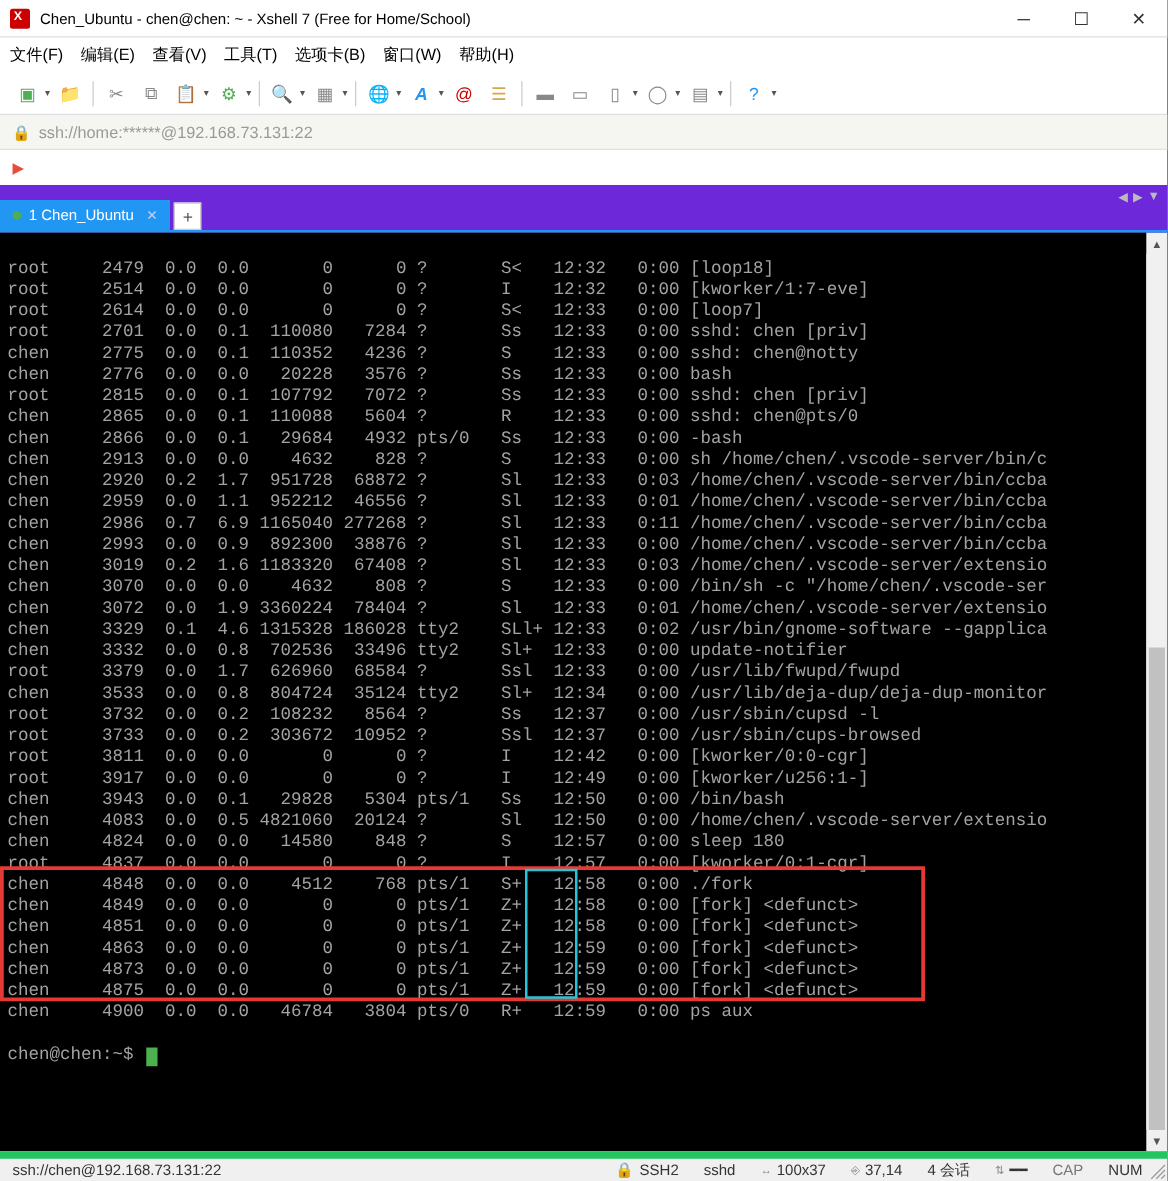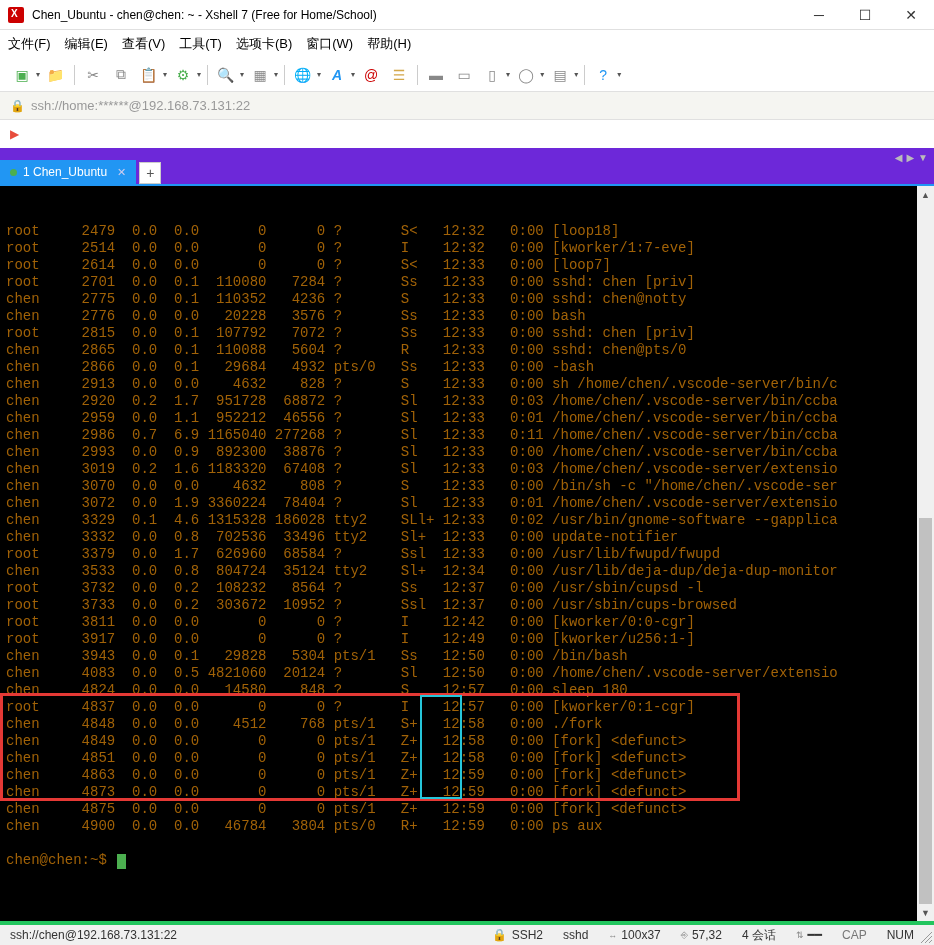--- a/index.html
+++ b/index.html
@@ -20,30 +20,30 @@
 .lock-icon { color: #d4a84b; font-size: 12px; }
 .hintbar { height: 28px; display: flex; align-items: center; padding: 0 10px; font-size: 12px; color: #888; gap: 6px; }
 .flag { color: #e74c3c; font-size: 12px; }
 .tabbar { height: 38px; display: flex; align-items: flex-end; background: #6d28d9; border-bottom: 2px solid #2196f3; position: relative; }
 .tab { height: 24px; padding: 0 10px; display: flex; align-items: center; gap: 6px; background: #2196f3; color: #fff; font-size: 12px; }
 .tab-dot { width: 7px; height: 7px; background: #4caf50; border-radius: 50%; }
 .tab-close { font-size: 11px; color: #cce; margin-left: 4px; }
 .tab-add { width: 22px; height: 22px; margin-left: 3px; display: flex; align-items: center; justify-content: center; background: #fff; border: 1px solid #ccc; font-size: 14px; color: #555; }
 .tabbar-arrows { position: absolute; right: 6px; top: 4px; display: flex; gap: 4px; color: #bbb; font-size: 10px; }
 .terminal-wrap { flex: 1; display: flex; background: #000; overflow: hidden; }
-.terminal { flex: 1; padding: 20px 6px; background: #000; color: #a16207; font-family: "Consolas", "Courier New", monospace; font-size: 14px; line-height: 17px; white-space: pre; position: relative; }
+.terminal { flex: 1; padding: 4px 6px; background: #000; color: #a3a3a3; font-family: "Consolas", "Courier New", monospace; font-size: 14px; line-height: 17px; white-space: pre; position: relative; }
 .scrollbar { width: 17px; background: #f0f0f0; display: flex; flex-direction: column; }
 .sb-btn { height: 17px; background: #f0f0f0; display: flex; align-items: center; justify-content: center; font-size: 9px; color: #555; }
 .sb-track { flex: 1; background: #f0f0f0; position: relative; }
 .sb-thumb { position: absolute; bottom: 0; left: 2px; right: 2px; height: 55%; background: #c1c1c1; }
 .red-box { position: absolute; border: 3px solid #e53935; pointer-events: none; }
 .cyan-box { position: absolute; border: 2px solid #26c6da; pointer-events: none; }
 .prompt { display: flex; align-items: flex-end; }
 .cursor { display: inline-block; width: 9px; height: 15px; background: #4caf50; margin-left: 2px; vertical-align: middle; }
-.statusbar { height: 24px; display: flex; align-items: center; padding: 0 10px; background: #f0f0f0; border-top: 4px solid #22c55e; font-size: 12px; color: #333; }
+.statusbar { height: 24px; display: flex; align-items: center; padding: 0 10px; background: #f0f0f0; border-top: 6px solid #22c55e; font-size: 12px; color: #333; }
 .statusbar .spacer { flex: 1; }
 .sb-item { margin: 0 10px; display: flex; align-items: center; gap: 4px; }
 .ssh-icon { color: #d4a84b; }
 .arrows { font-size: 9px; color: #888; }
 .dimmed { color: #777; }
 .resize-grip { width: 16px; height: 16px; position: absolute; right: 1px; bottom: 1px; }
 .resize-grip svg { display: block; }
 </style>
 </head>
 <body>
@@ -186,21 +186,21 @@
       <span class="ssh-icon">🔒</span>
       <span>SSH2</span>
     </span>
   <span class="sb-item">sshd</span>
   <span class="sb-item">
       <span class="arrows">↔</span>
       <span>100x37</span>
     </span>
   <span class="sb-item">
       <span class="arrows">⎆</span>
-      <span>57,32</span>
+      <span>37,14</span>
     </span>
   <span class="sb-item">4 会话</span>
   <span class="sb-item">
       <span class="arrows">⇅</span>
       <span>  ━━</span>
     </span>
   <span class="sb-item dimmed">CAP</span>
   <span class="sb-item">NUM</span>
   <div class="resize-grip">
     <svg width="16" height="16">

